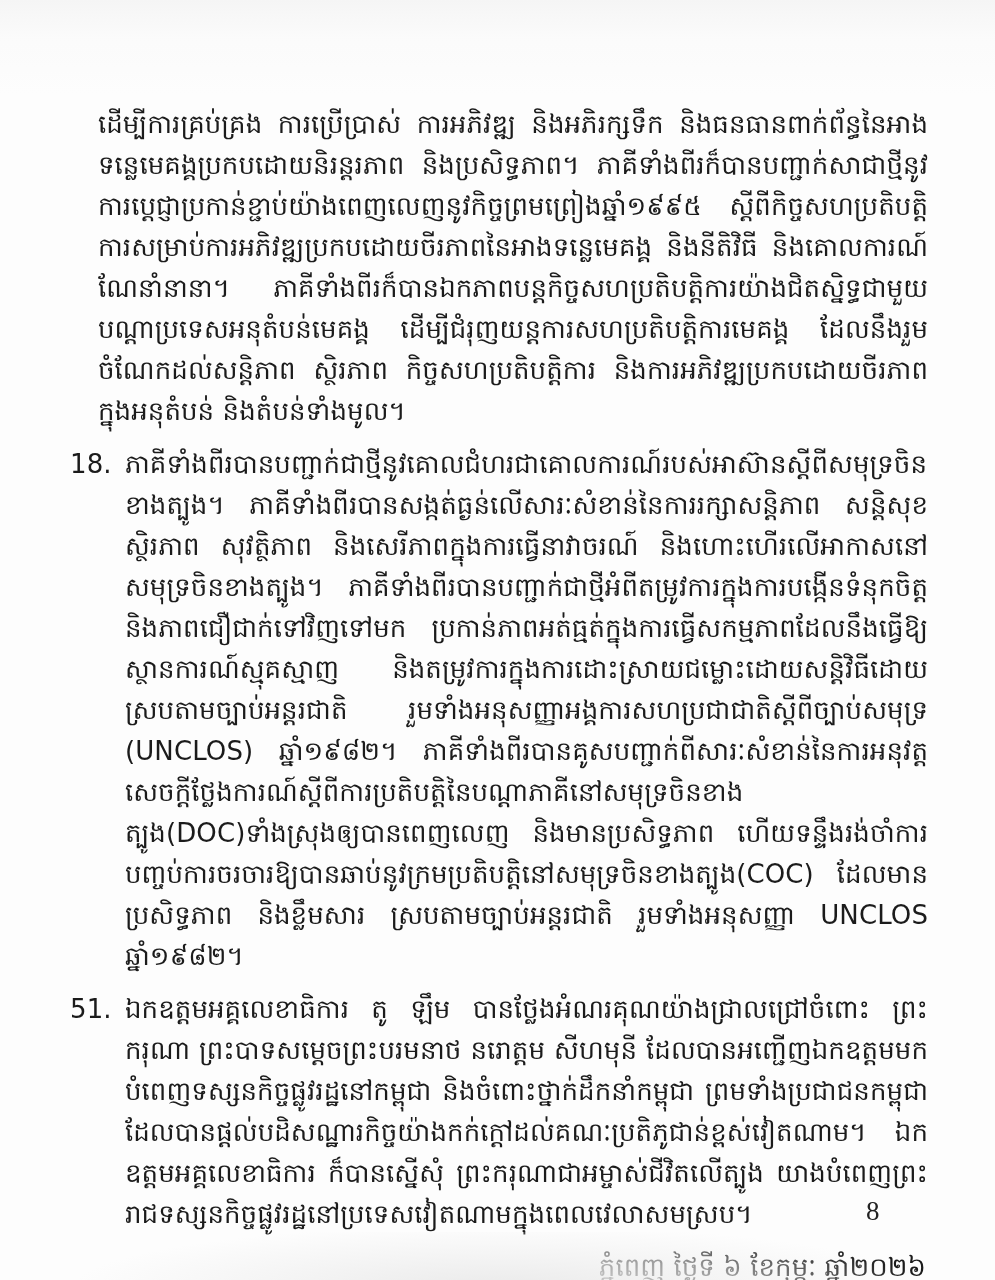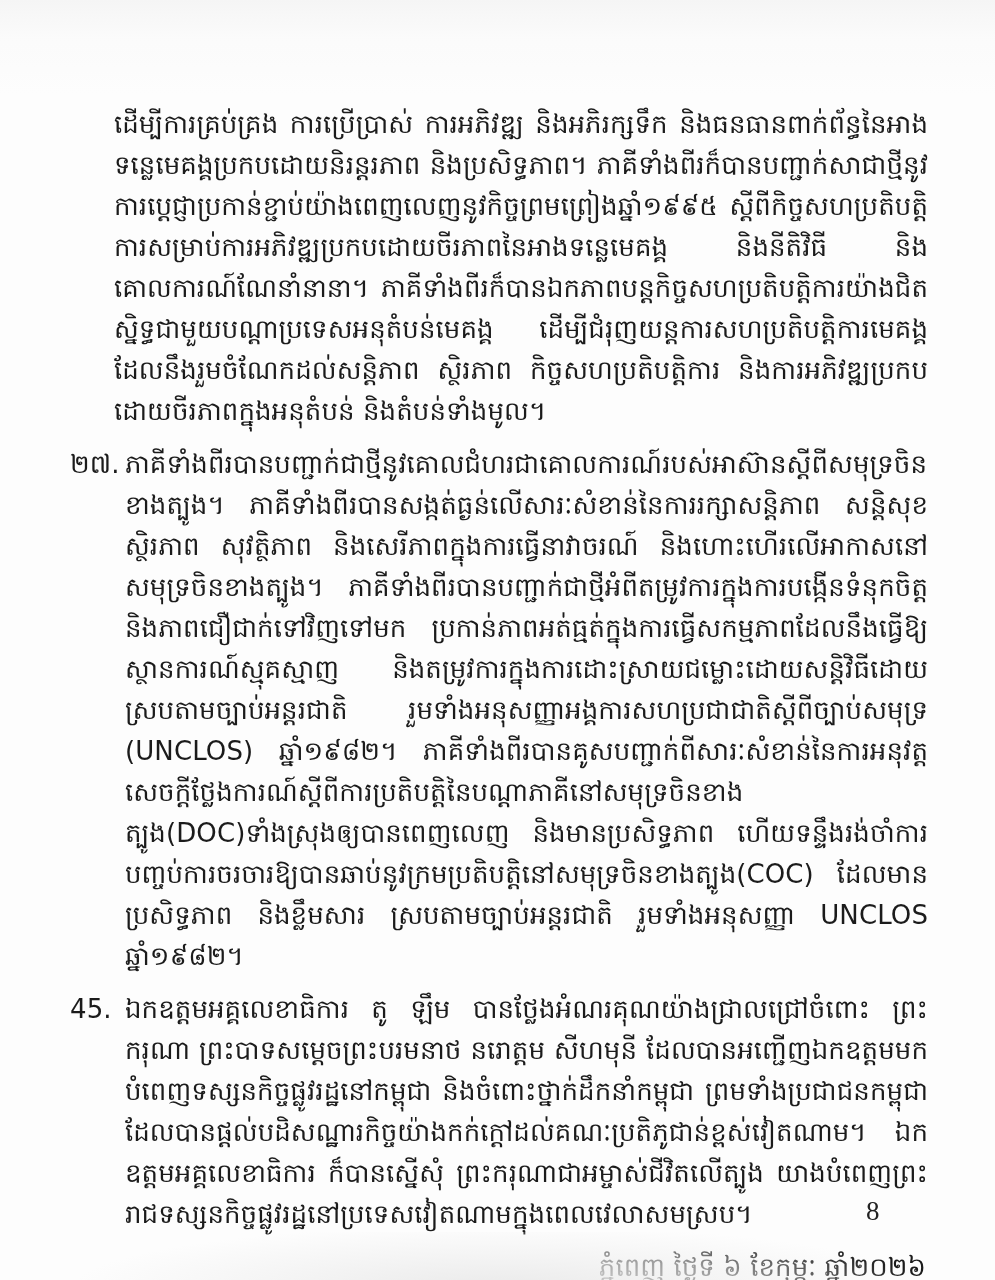--- a/index.html
+++ b/index.html
@@ -28,21 +28,21 @@
   }
   .content {
     position: absolute;
     left: 70px; top: 104px; width: 858px;
     font-size: 26px;
     line-height: 41px;
     letter-spacing: 0.1px;
   }
   p { margin: 0; }
   .para { text-align: justify; }
-  .intro { margin-left: 44px; margin-bottom: 12px; }
+  .intro { margin-left: 28px; margin-bottom: 12px; }
   .numbered { display: flex; align-items: flex-start; margin-bottom: 12px; }
   .num { flex: 0 0 55px; }
   .numbered .para { flex: 1; }
   .b { font-weight: normal; }
   .dateline { text-align: right; margin-top: 10px; padding-right: 2px; }
   .pageno {
     position: absolute; left: 866px; top: 1196px;
     font-family: "Liberation Serif", serif;
     font-size: 27px; color: #222222;
   }
@@ -51,26 +51,26 @@
 <body>
 
 <div class="page">
   <div class="scan-top"></div>
 
   <div class="content">
 
     <p class="para intro">ដើម្បីការគ្រប់គ្រង ការប្រើប្រាស់ ការអភិវឌ្ឍ និងអភិរក្សទឹក និងធនធានពាក់ព័ន្ធនៃអាងទន្លេមេគង្គប្រកបដោយនិរន្តរភាព និងប្រសិទ្ធភាព។ ភាគីទាំងពីរក៏បានបញ្ជាក់សាជាថ្មីនូវការប្ដេជ្ញាប្រកាន់ខ្ជាប់យ៉ាងពេញលេញនូវកិច្ចព្រមព្រៀងឆ្នាំ១៩៩៥ ស្ដីពីកិច្ចសហប្រតិបត្តិការសម្រាប់ការអភិវឌ្ឍប្រកបដោយចីរភាពនៃអាងទន្លេមេគង្គ និងនីតិវិធី និងគោលការណ៍ណែនាំនានា។ ភាគីទាំងពីរក៏បានឯកភាពបន្តកិច្ចសហប្រតិបត្តិការយ៉ាងជិតស្និទ្ធជាមួយបណ្ដាប្រទេសអនុតំបន់មេគង្គ ដើម្បីជំរុញយន្តការសហប្រតិបត្តិការមេគង្គ ដែលនឹងរួមចំណែកដល់សន្តិភាព ស្ថិរភាព កិច្ចសហប្រតិបត្តិការ និងការអភិវឌ្ឍប្រកបដោយចីរភាពក្នុងអនុតំបន់ និងតំបន់ទាំងមូល។</p>
 
     <div class="numbered">
-      <span class="num">២៧.</span>
+      <span class="num">18.</span>
       <p class="para">ភាគីទាំងពីរបានបញ្ជាក់ជាថ្មីនូវគោលជំហរជាគោលការណ៍របស់អាស៊ានស្ដីពីសមុទ្រចិនខាងត្បូង។ ភាគីទាំងពីរបានសង្កត់ធ្ងន់លើសារៈសំខាន់នៃការរក្សាសន្តិភាព សន្តិសុខ ស្ថិរភាព សុវត្ថិភាព និងសេរីភាពក្នុងការធ្វើនាវាចរណ៍ និងហោះហើរលើអាកាសនៅសមុទ្រចិនខាងត្បូង។ ភាគីទាំងពីរបានបញ្ជាក់ជាថ្មីអំពីតម្រូវការក្នុងការបង្កើនទំនុកចិត្ត និងភាពជឿជាក់ទៅវិញទៅមក ប្រកាន់ភាពអត់ធ្មត់ក្នុងការធ្វើសកម្មភាពដែលនឹងធ្វើឱ្យស្ថានការណ៍ស្មុគស្មាញ និងតម្រូវការក្នុងការដោះស្រាយជម្លោះដោយសន្តិវិធីដោយស្របតាមច្បាប់អន្តរជាតិ រួមទាំងអនុសញ្ញាអង្គការសហប្រជាជាតិស្ដីពីច្បាប់សមុទ្រ (UNCLOS) ឆ្នាំ១៩៨២។ ភាគីទាំងពីរបានគូសបញ្ជាក់ពីសារៈសំខាន់នៃការអនុវត្តសេចក្ដីថ្លែងការណ៍ស្ដីពីការប្រតិបត្តិនៃបណ្ដាភាគីនៅសមុទ្រចិនខាងត្បូង(DOC)ទាំងស្រុងឲ្យបានពេញលេញ និងមានប្រសិទ្ធភាព ហើយទន្ទឹងរង់ចាំការបញ្ចប់ការចរចារឱ្យបានឆាប់នូវក្រមប្រតិបត្តិនៅសមុទ្រចិនខាងត្បូង(COC) ដែលមានប្រសិទ្ធភាព និងខ្លឹមសារ ស្របតាមច្បាប់អន្តរជាតិ រួមទាំងអនុសញ្ញា UNCLOS ឆ្នាំ១៩៨២។</p>
     </div>
 
     <div class="numbered">
-      <span class="num">45.</span>
+      <span class="num">51.</span>
       <p class="para">
         <span class="b">ឯកឧត្តមអគ្គលេខាធិការ តូ ឡឹម</span><span> បានថ្លែងអំណរគុណយ៉ាងជ្រាលជ្រៅចំពោះ </span><span class="b">ព្រះករុណា ព្រះបាទសម្ដេចព្រះបរមនាថ នរោត្តម សីហមុនី</span><span> ដែលបានអញ្ជើញឯកឧត្តមមកបំពេញទស្សនកិច្ចផ្លូវរដ្ឋនៅកម្ពុជា និងចំពោះថ្នាក់ដឹកនាំកម្ពុជា ព្រមទាំងប្រជាជនកម្ពុជា ដែលបានផ្ដល់បដិសណ្ឋារកិច្ចយ៉ាងកក់ក្ដៅដល់គណៈប្រតិភូជាន់ខ្ពស់វៀតណាម។ </span><span class="b">ឯកឧត្តមអគ្គលេខាធិការ</span><span> ក៏បានស្នើសុំ </span><span class="b">ព្រះករុណាជាអម្ចាស់ជីវិតលើត្បូង</span><span> យាងបំពេញព្រះរាជទស្សនកិច្ចផ្លូវរដ្ឋនៅប្រទេសវៀតណាមក្នុងពេលវេលាសមស្រប។</span>
       </p>
     </div>
 
     <p class="dateline">ភ្នំពេញ ថ្ងៃទី ៦ ខែកុម្ភៈ ឆ្នាំ២០២៦</p>
   </div>
 
   <div class="pageno">8</div>
 

